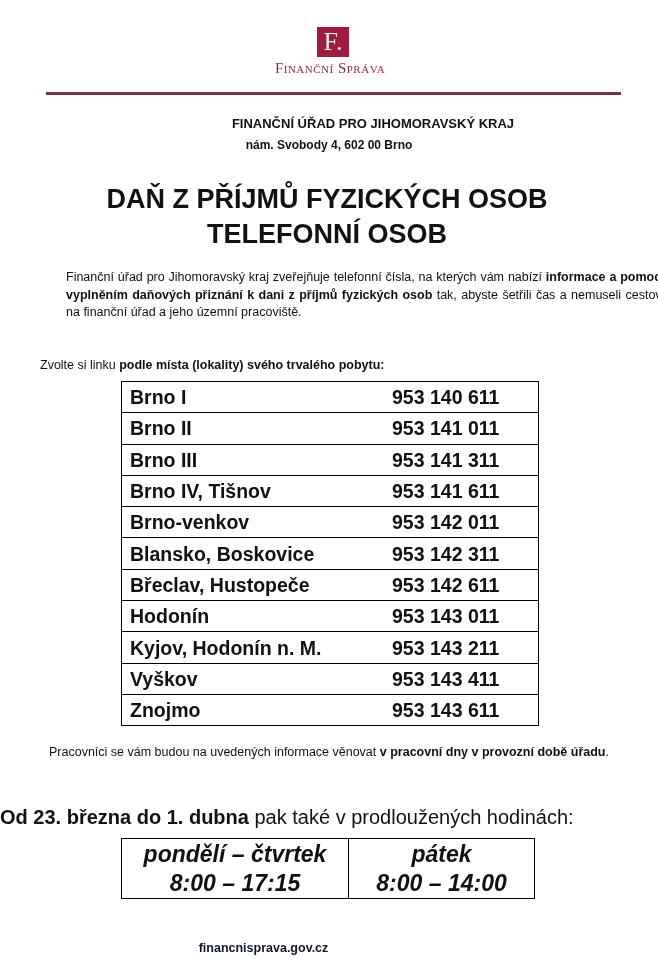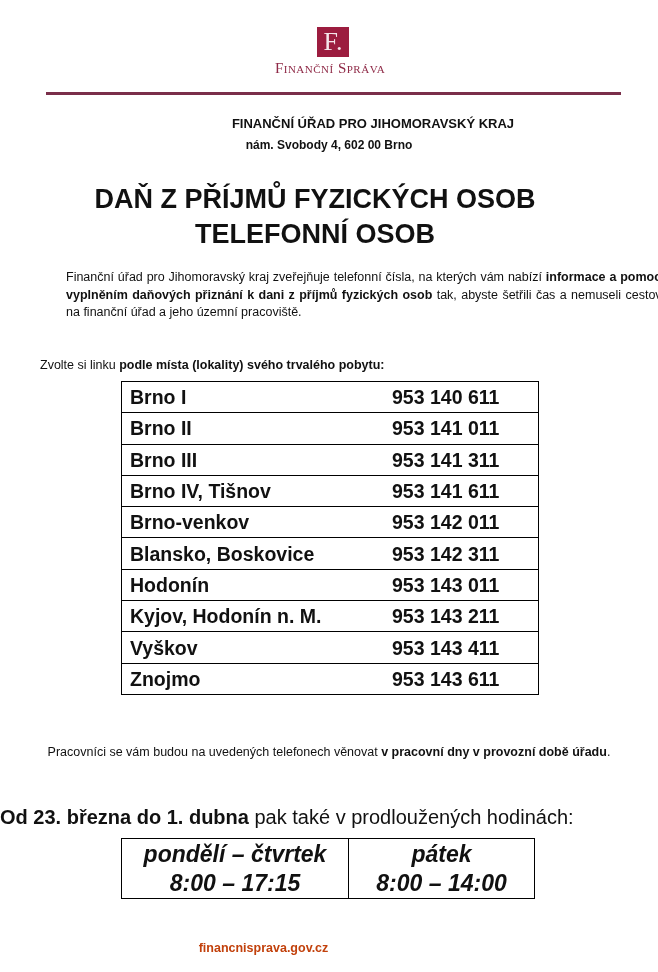--- a/index.html
+++ b/index.html
@@ -57,20 +57,21 @@
       text-align: center;
       font-weight: bold;
       font-size: 12px;
     }
     .title {
       left: 0; top: 182px; width: 630px;
       text-align: center;
       font-weight: bold;
       font-size: 27px;
       line-height: 35px;
+      padding-left: 12px;
     }
 
     
     .intro {
       left: 40px; top: 269px; width: 606px;
       font-size: 12.5px;
       line-height: 17.5px;
       text-align: justify;
       margin-left: 26px;
     }
@@ -126,21 +127,21 @@
       padding: 0;
       font-style: italic;
     }
     .hours-table td.first { width: 226px; border-right: 1px solid #000; }
 
     .footer-url {
       left: 0; top: 941px; width: 527px;
       text-align: center;
       font-size: 12.5px;
       font-weight: bold;
-      color: #c2410c;
+      color: #0f172a;
     }
   </style>
 </head>
 <body>
 
 <div class="abs logo-mark">F.</div>
 <div class="abs logo-text">Finanční Správa</div>
 <div class="abs rule"></div>
 
 <div class="abs office-name">FINANČNÍ ÚŘAD PRO JIHOMORAVSKÝ KRAJ</div>
@@ -174,39 +175,43 @@
       </tr>
     <tr>
         <td class="loc">Brno-venkov</td>
         <td class="num">953 142 011</td>
       </tr>
     <tr>
         <td class="loc">Blansko, Boskovice</td>
         <td class="num">953 142 311</td>
       </tr>
     <tr>
+        <td class="loc">Břeclav, Hustopeče</td>
+        <td class="num">953 142 611</td>
+      </tr>
+    <tr>
         <td class="loc">Hodonín</td>
         <td class="num">953 143 011</td>
       </tr>
     <tr>
         <td class="loc">Kyjov, Hodonín n. M.</td>
         <td class="num">953 143 211</td>
       </tr>
     <tr>
         <td class="loc">Vyškov</td>
         <td class="num">953 143 411</td>
       </tr>
     <tr>
         <td class="loc">Znojmo</td>
         <td class="num">953 143 611</td>
       </tr>
   </tbody>
 </table>
 
-<div class="abs staff-note"><span>Pracovníci se vám budou na uvedených telefonech věnovat </span><b>v pracovní dny v provozní době úřadu</b><span>.</span></div>
+<div class="abs staff-note"><span>Pracovníci se vám budou na uvedených informace věnovat </span><b>v pracovní dny v provozní době úřadu</b><span>.</span></div>
 
 <div class="abs extended"><b>Od 23. března do 1. dubna</b><span> pak také v prodloužených hodinách:</span></div>
 
 <table class="abs hours-table">
   <tbody>
     <tr>
       <td class="first">
         <div>pondělí – čtvrtek</div>
         <div>8:00 – 17:15</div>
       </td>

